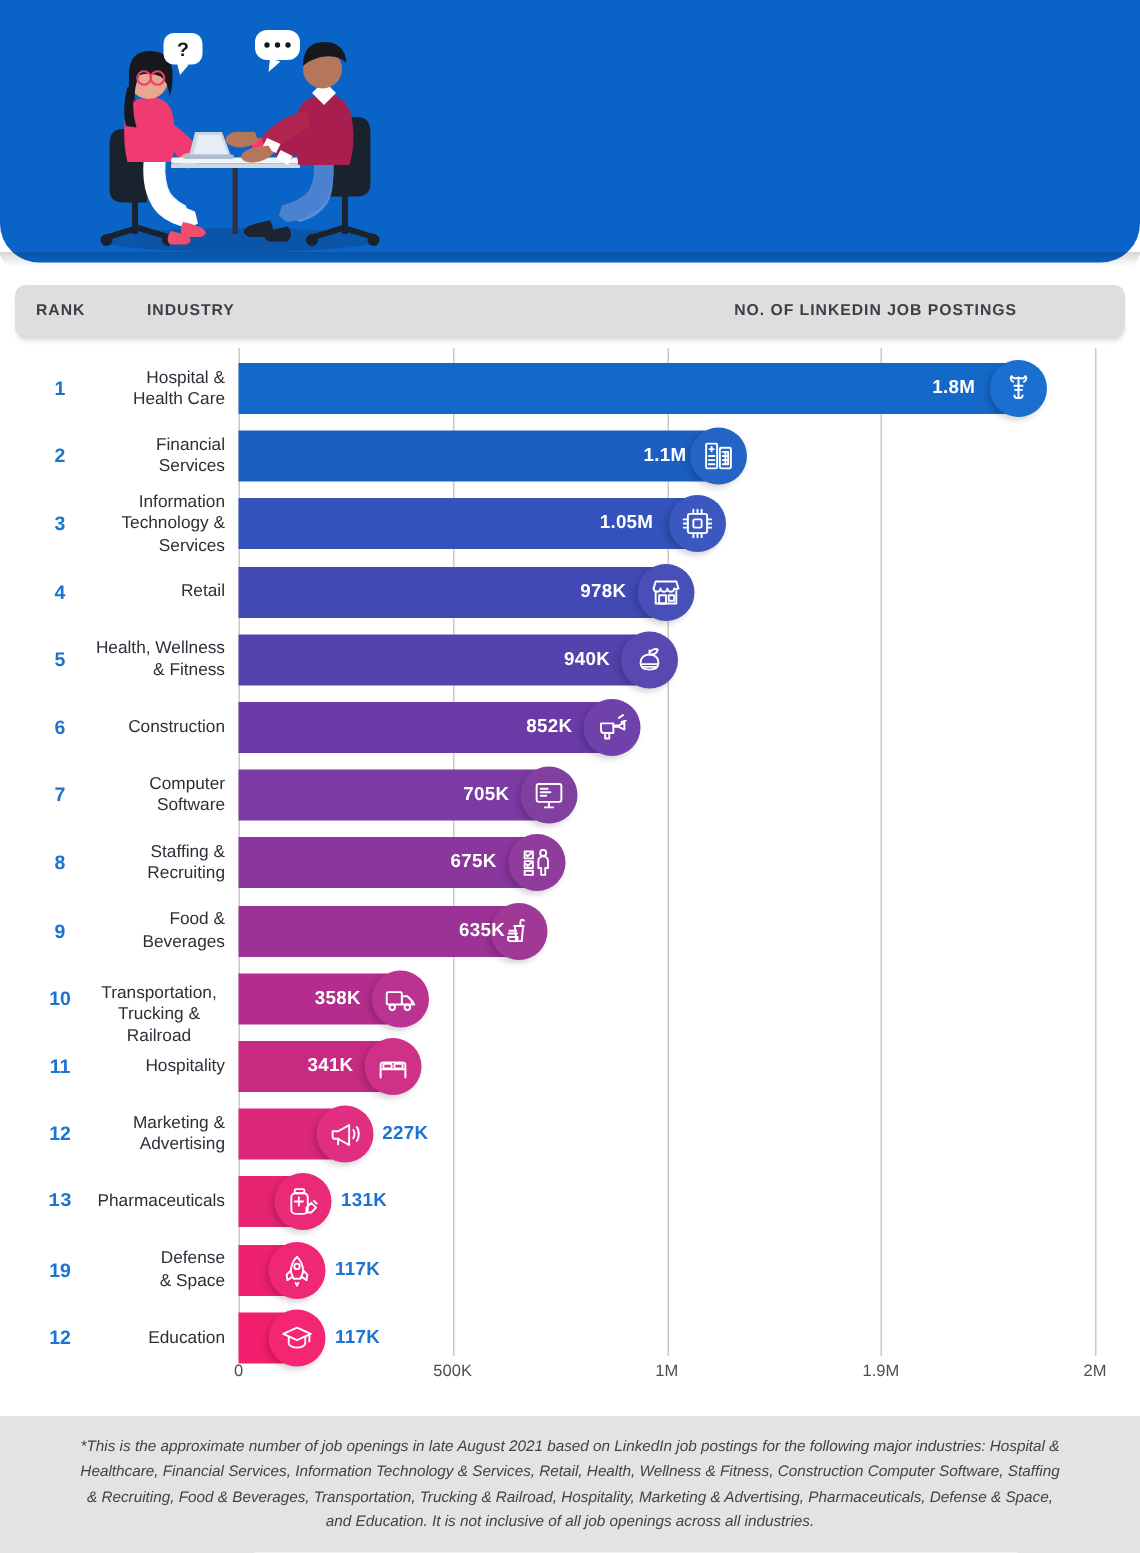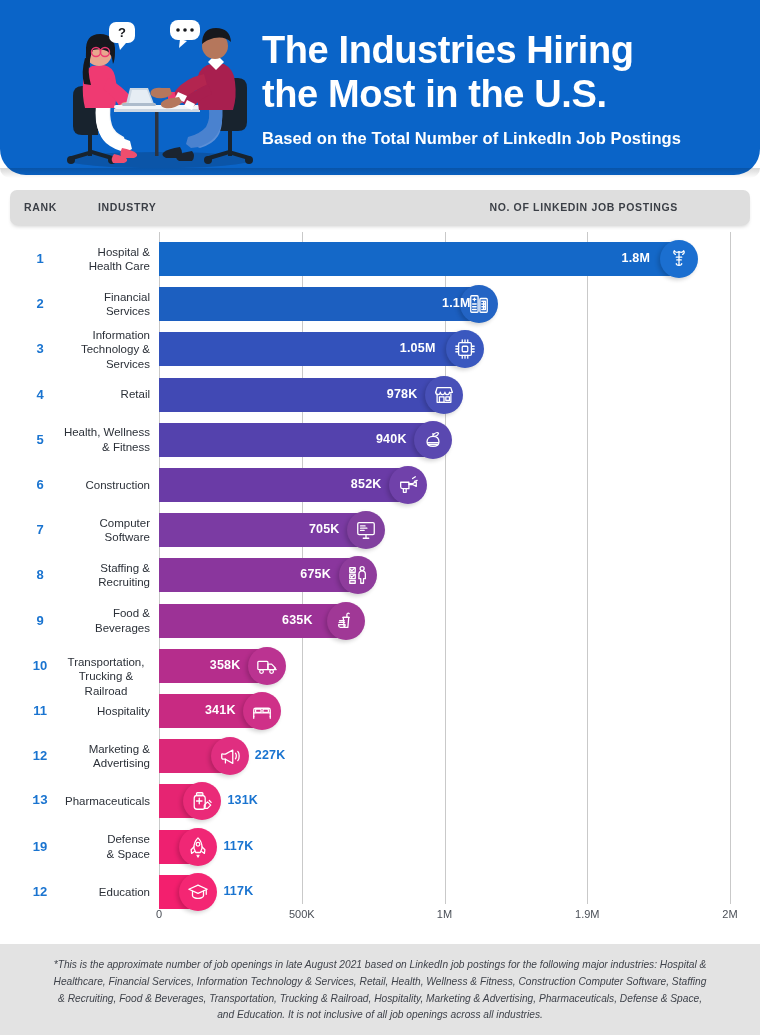--- a/index.html
+++ b/index.html
@@ -191,25 +191,20 @@
         <path d="M150 36 q0 -16 14 -16 q14 0 15 14 q-6 -6 -17 -4 q-8 2 -12 6z" fill="#16181d"></path>
 
         <rect x="118" y="12" width="30" height="20" rx="8" fill="#ffffff"></rect>
         <path d="M128 31 l-1 9 l8 -7z" fill="#ffffff"></path>
         <circle cx="126" cy="22" r="1.8" fill="#16181d"></circle>
         <circle cx="133" cy="22" r="1.8" fill="#16181d"></circle>
         <circle cx="140" cy="22" r="1.8" fill="#16181d"></circle>
       </svg>
     </div>
 
-    <div class="title-wrap">
-      <div class="title">The Industries Hiring
-the Most in the U.S.</div>
-      <div class="subtitle">Based on the Total Number of LinkedIn Job Postings</div>
-    </div>
   </div>
   <div class="header-shadow"></div>
 
   <div class="colhead">
     <span class="ch-rank">RANK</span>
     <span class="ch-industry">INDUSTRY</span>
     <span class="ch-postings">NO. OF LINKEDIN JOB POSTINGS</span>
   </div>
 
   <div class="chart">
@@ -239,21 +234,21 @@
 Services</div>
           <div class="bar" style="top: 55.2px; width: 314.05px; background: rgb(28, 95, 192);"></div>
           <div class="bubble" style="width: 38px; height: 38px; left: 460.05px; top: 53.2px; background: rgb(35, 100, 196);">
             <svg width="22" height="22" viewBox="0 0 24 24" fill="none" stroke="#ffffff" stroke-width="1.4" stroke-linecap="round" stroke-linejoin="round">
               <rect x="3" y="3" width="8" height="18" rx="1"></rect>
               <path d="M5.5 7h3M7 5.5v3M5 12h4M5 15h4M5 18h4"></path>
               <rect x="13" y="6" width="8" height="15" rx="1"></rect>
               <path d="M15 9h4M15 12h4M15 15h4M15 18h4M17 9v9M19 9v9"></path>
             </svg>
           </div>
-          <div class="val-in" style="left: 442px; top: 64.2px;">1.1M</div>
+          <div class="val-in" style="left: 429px; top: 64.2px;">1.1M</div>
         </div>
         <div class="row" style="top: 0px;">
           <div class="rank" style="top: 109.4px;">3</div>
           <div class="ind" style="top: 95.8px;">Information
 Technology &amp;
 Services</div>
           <div class="bar" style="top: 100.4px; width: 299.775px; background: rgb(51, 82, 187);"></div>
           <div class="bubble" style="width: 38px; height: 38px; left: 445.775px; top: 98.4px; background: rgb(58, 88, 191);">
             <svg width="22" height="22" viewBox="0 0 24 24" fill="none" stroke="#ffffff" stroke-width="1.4" stroke-linecap="round" stroke-linejoin="round">
               <rect x="5" y="5" width="14" height="14" rx="1.5"></rect>
@@ -345,21 +340,21 @@
           <div class="bar" style="top: 371.6px; width: 181.292px; background: rgb(156, 50, 150);"></div>
           <div class="bubble" style="width: 38px; height: 38px; left: 327.293px; top: 369.6px; background: rgb(160, 56, 150);">
             <svg width="22" height="22" viewBox="0 0 24 24" fill="none" stroke="#ffffff" stroke-width="1.4" stroke-linecap="round" stroke-linejoin="round">
               <path d="M9 8h6l-1 11H10z"></path>
               <path d="M8.5 8h7"></path>
               <path d="M13 8V5c0-1.5 1.5-2 2.5-1"></path>
               <path d="M4 16h7v1a2 2 0 01-2 2H6a2 2 0 01-2-2z"></path>
               <path d="M4.5 13.5h6M5 11.5h5"></path>
             </svg>
           </div>
-          <div class="val-in" style="left: 282px; top: 380.6px; text-align: center;">635K</div>
+          <div class="val-in" style="left: 306px; top: 380.6px; text-align: center;">635K</div>
         </div>
         <div class="row" style="top: 0px;">
           <div class="rank" style="top: 425.8px;">10</div>
           <div class="ind" style="top: 423px; text-align: center;">Transportation,
 Trucking &amp;
 Railroad</div>
           <div class="bar" style="top: 416.8px; width: 102.209px; background: rgb(181, 45, 140);"></div>
           <div class="bubble" style="width: 38px; height: 38px; left: 248.209px; top: 414.8px; background: rgb(187, 51, 145);">
             <svg width="22" height="22" viewBox="0 0 24 24" fill="none" stroke="#ffffff" stroke-width="1.4" stroke-linecap="round" stroke-linejoin="round">
               <rect x="2" y="7" width="11" height="9" rx="1"></rect>

